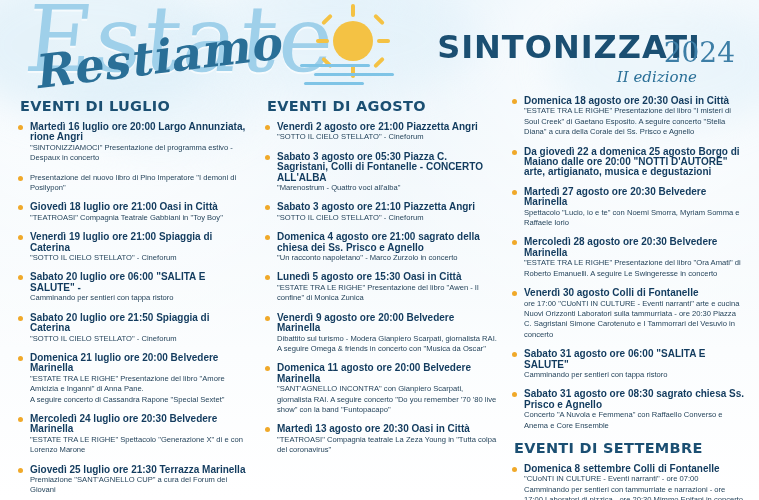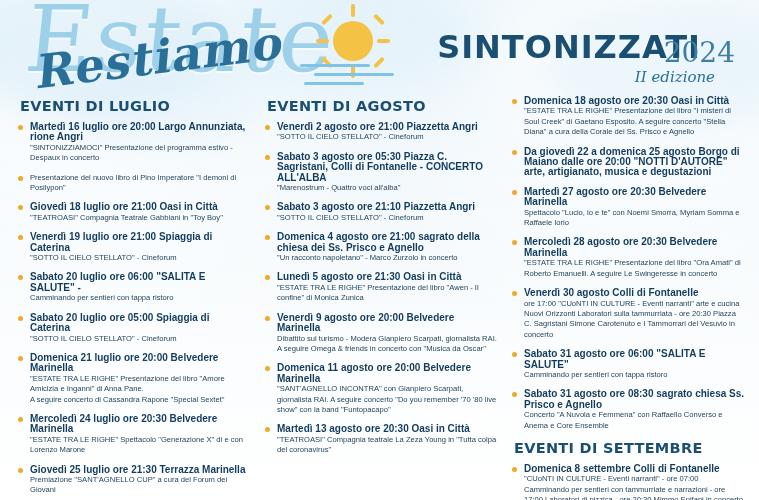--- a/index.html
+++ b/index.html
@@ -50,21 +50,21 @@
     font-family:"DejaVu Sans", sans-serif;
     font-size:32px;font-weight:700;letter-spacing:1px;
     color:#1b4f72;
   }
   .year{
     position:absolute;right:24px;top:36px;
     font-family:"DejaVu Serif", serif;
     font-size:28px;color:#3d7ea6;
   }
   .edizione{
-    position:absolute;right:44px;top:68px;
+    position:absolute;right:62px;top:68px;
     font-family:"DejaVu Serif", serif;
     font-style:italic;font-size:15px;color:#2a6f97;
   }
   .sun{
     position:absolute;left:316px;top:4px;width:74px;height:74px;
   }
   .sun .core{
     position:absolute;left:17px;top:17px;width:40px;height:40px;border-radius:50%;
     background:#f4c244;
   }
@@ -158,21 +158,21 @@
           <span class="hl">Venerdì 19 luglio ore 21:00 Spiaggia di Caterina</span>
           <span class="tx">"SOTTO IL CIELO STELLATO" - Cineforum</span>
         </div>
         <div class="ev">
           <span class="dot"></span>
           <span class="hl">Sabato 20 luglio ore 06:00 "SALITA E SALUTE" -</span>
           <span class="tx">Camminando per sentieri con tappa ristoro</span>
         </div>
         <div class="ev">
           <span class="dot"></span>
-          <span class="hl">Sabato 20 luglio ore 05:00 Spiaggia di Caterina</span>
+          <span class="hl">Sabato 20 luglio ore 21:50 Spiaggia di Caterina</span>
           <span class="tx">"SOTTO IL CIELO STELLATO" - Cineforum</span>
         </div>
         <div class="ev">
           <span class="dot"></span>
           <span class="hl">Domenica 21 luglio ore 20:00 Belvedere Marinella</span>
           <span class="tx">"ESTATE TRA LE RIGHE" Presentazione del libro "Amore Amicizia e Inganni" di Anna Pane.</span>
           <span class="tx">A seguire concerto di Cassandra Rapone "Special Sextet"</span>
         </div>
         <div class="ev">
           <span class="dot"></span>
@@ -206,21 +206,21 @@
           <span class="hl">Sabato 3 agosto ore 21:10 Piazzetta Angri</span>
           <span class="tx">"SOTTO IL CIELO STELLATO" - Cineforum</span>
         </div>
         <div class="ev">
           <span class="dot"></span>
           <span class="hl">Domenica 4 agosto ore 21:00 sagrato della chiesa dei Ss. Prisco e Agnello</span>
           <span class="tx">"Un racconto napoletano" - Marco Zurzolo in concerto</span>
         </div>
         <div class="ev">
           <span class="dot"></span>
-          <span class="hl">Lunedì 5 agosto ore 21:30 Oasi in Città</span>
+          <span class="hl">Lunedì 5 agosto ore 15:30 Oasi in Città</span>
           <span class="tx">"ESTATE TRA LE RIGHE" Presentazione del libro "Awen - Il confine" di Monica Zunica</span>
         </div>
         <div class="ev">
           <span class="dot"></span>
           <span class="hl">Venerdì 9 agosto ore 20:00 Belvedere Marinella</span>
           <span class="tx">Dibattito sul turismo - Modera Gianpiero Scarpati, giornalista RAI. A seguire Omega &amp; friends in concerto con "Musica da Oscar"</span>
         </div>
         <div class="ev">
           <span class="dot"></span>
           <span class="hl">Domenica 11 agosto ore 20:00 Belvedere Marinella</span>

